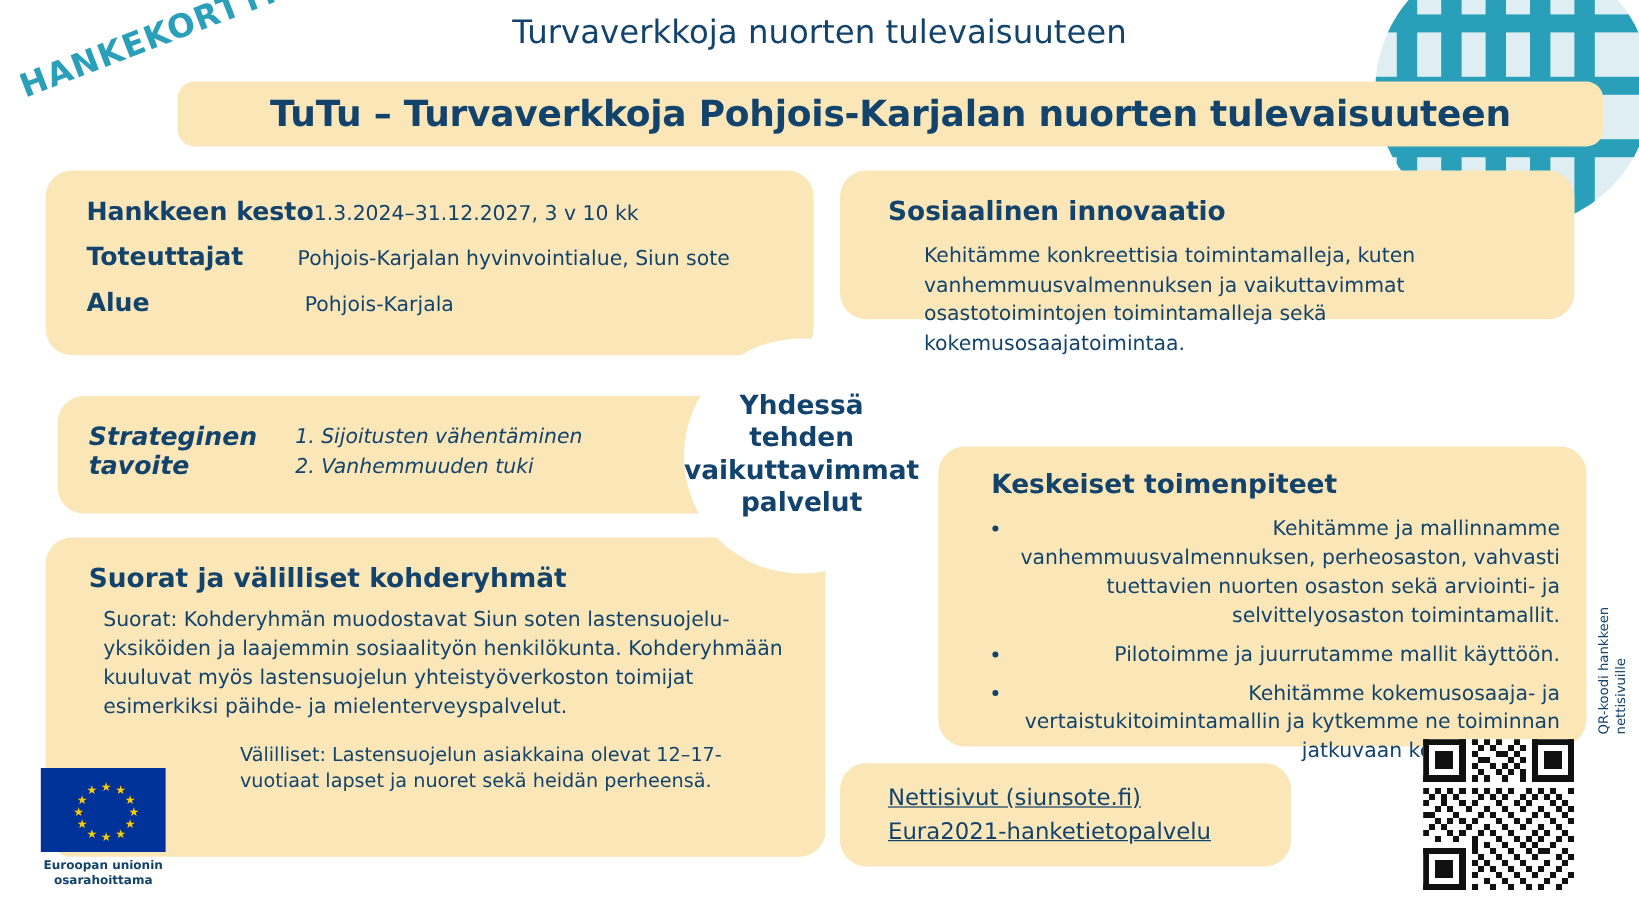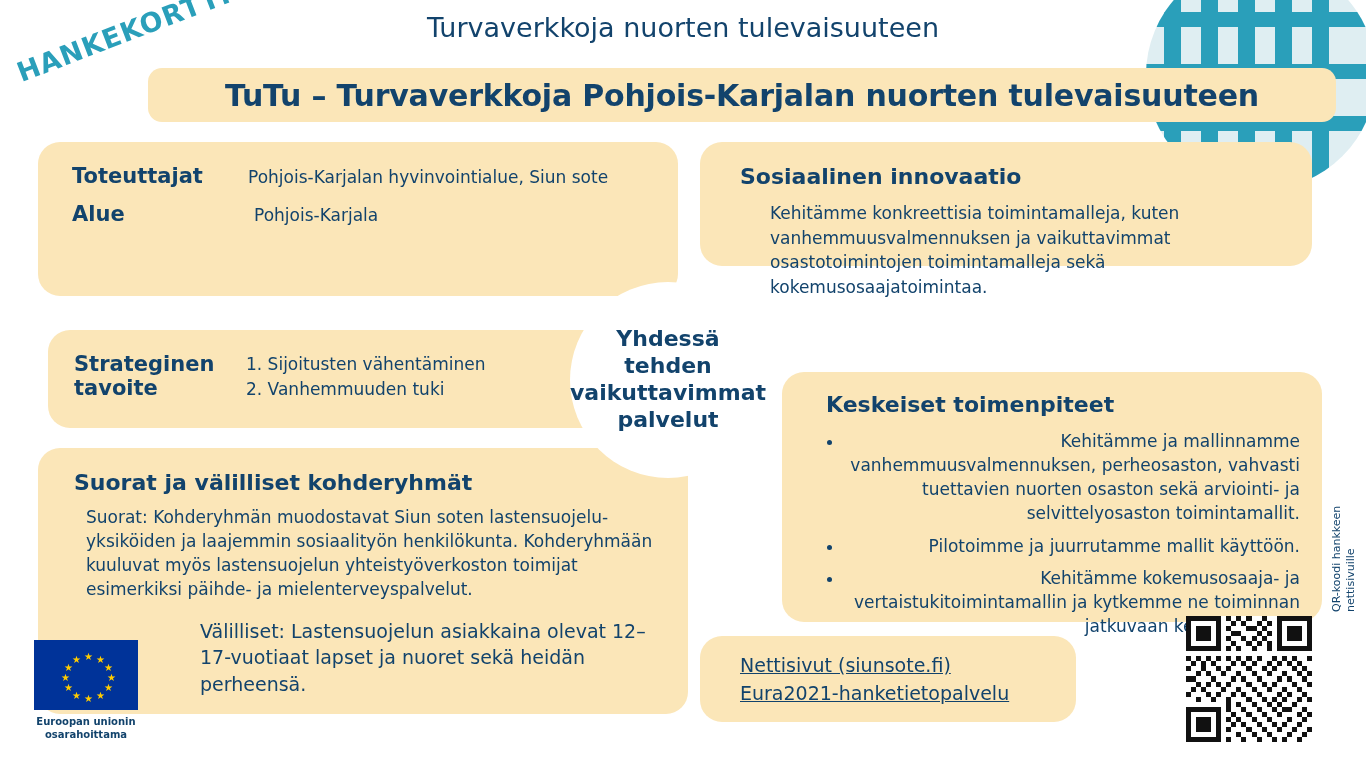--- a/index.html
+++ b/index.html
@@ -116,41 +116,41 @@
   }
   .fact-value {
     font-size: 17px;
     color: #12436c;
   }
   .fact-row.r2 .fact-value { font-size: 17px; }
   .fact-row.r3 .fact-value { position: relative; left: 6px; text-align: center; }
 
   
   #card-strategy { left: 48px; top: 330px; width: 560px; height: 98px; }
-  .strategy-inner { display: flex; padding: 22px 0 0 26px; }
+  .strategy-inner { display: flex; padding: 22px 0 0 26px; font-style: italic; }
   .strategy-title {
     font-size: 21px;
     font-weight: bold;
     line-height: 1.15;
     width: 172px;
     color: #12436c;
   }
   .strategy-list { font-size: 17px; line-height: 1.45; color: #12436c; }
 
   
   #card-target { left: 38px; top: 448px; width: 650px; height: 266px; }
   .target-inner { padding: 22px 26px 0 36px; }
   .target-body {
     font-size: 17px;
     line-height: 1.42;
     margin-top: 10px;
     padding-left: 12px;
   }
   .target-indirect {
-    font-size: 19px;
+    font-size: 16px;
     line-height: 1.42;
     margin-top: 16px;
     padding-left: 126px;
   }
 
   
   #card-innovation { left: 700px; top: 142px; width: 612px; height: 124px; }
   .inno-inner { padding: 22px 26px 0 40px; }
   .inno-body {
     font-size: 17px;
@@ -275,20 +275,24 @@
   <div class="ribbon">HANKEKORTTI</div>
 
   <div class="supertitle">Turvaverkkoja nuorten tulevaisuuteen</div>
 
   <div class="title-band">
     <h1>TuTu – Turvaverkkoja Pohjois-Karjalan nuorten tulevaisuuteen</h1>
   </div>
 
   <div class="card" id="card-facts">
     <div class="facts-grid">
+      <div class="fact-row r1">
+        <div class="fact-label">Hankkeen kesto</div>
+        <div class="fact-value">1.3.2024–31.12.2027, 3 v 10 kk</div>
+      </div>
       <div class="fact-row r2">
         <div class="fact-label">Toteuttajat</div>
         <div class="fact-value">Pohjois-Karjalan hyvinvointialue, Siun sote</div>
       </div>
       <div class="fact-row r3">
         <div class="fact-label">Alue</div>
         <div class="fact-value">Pohjois-Karjala</div>
       </div>
     </div>
   </div>

